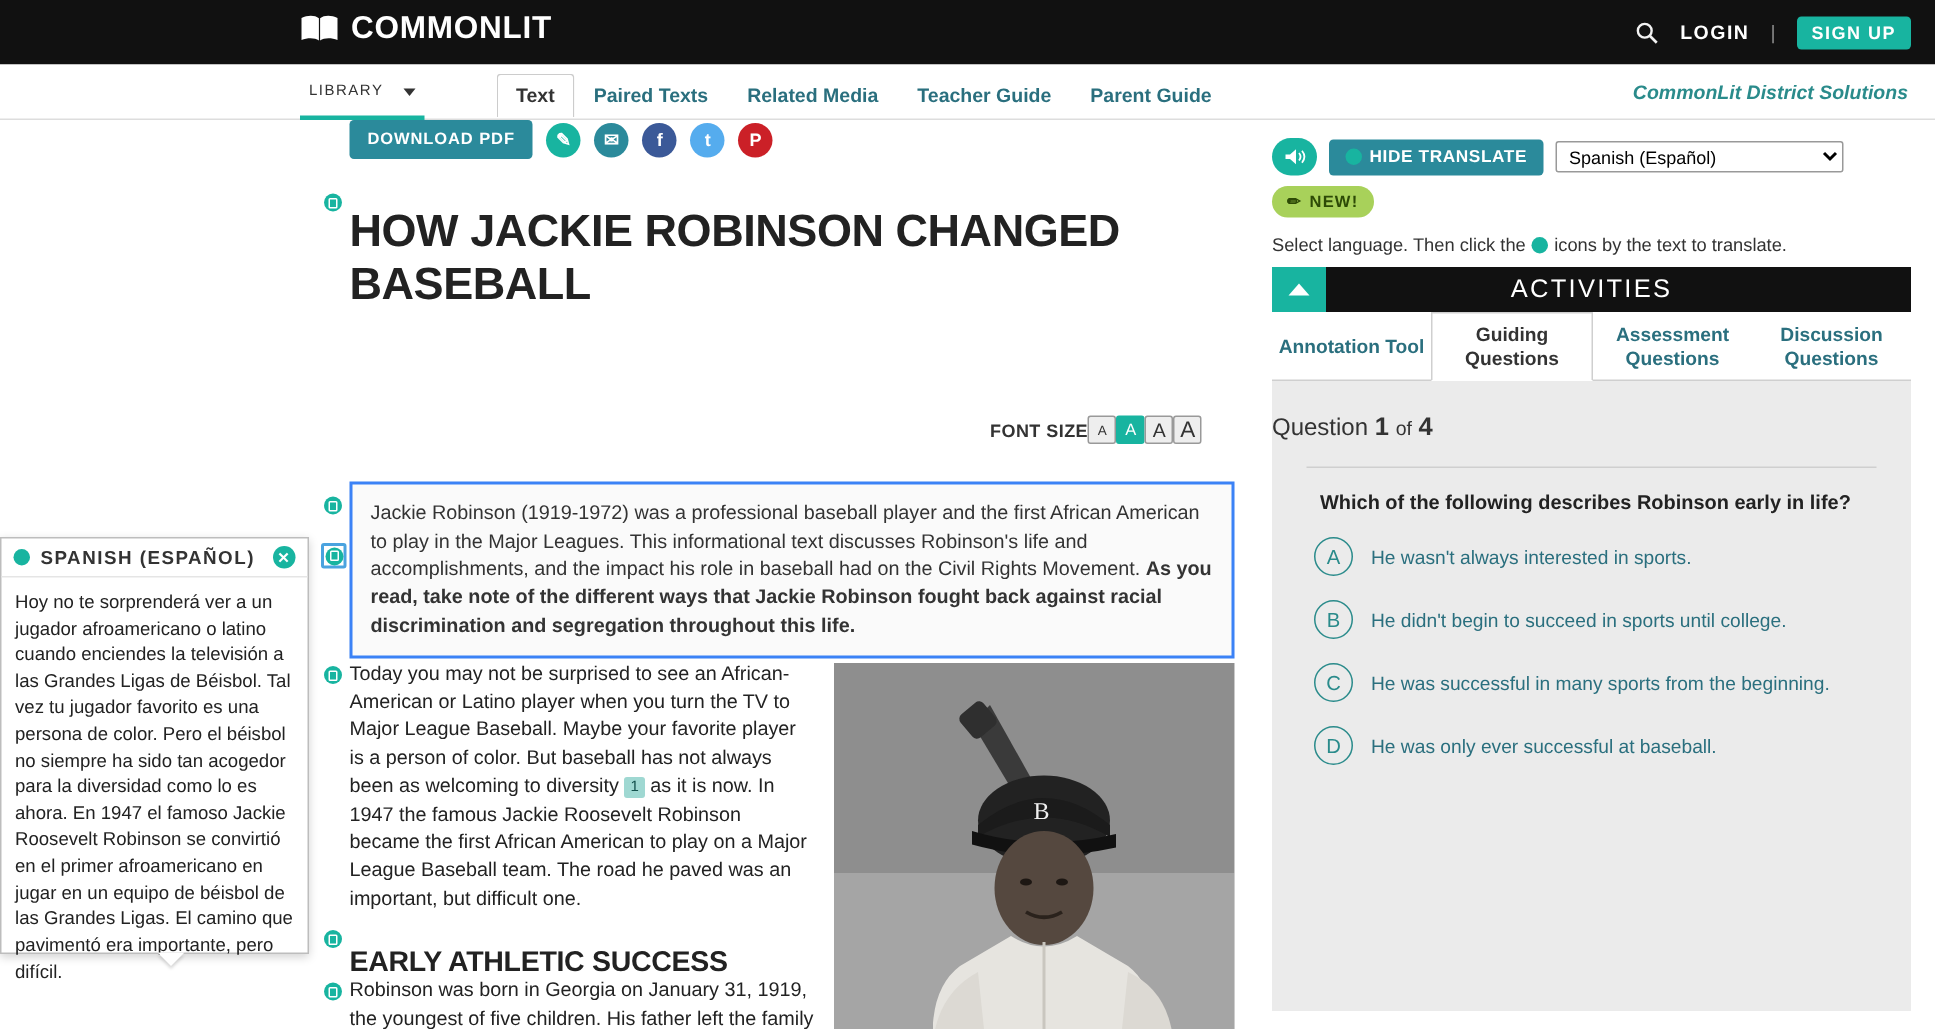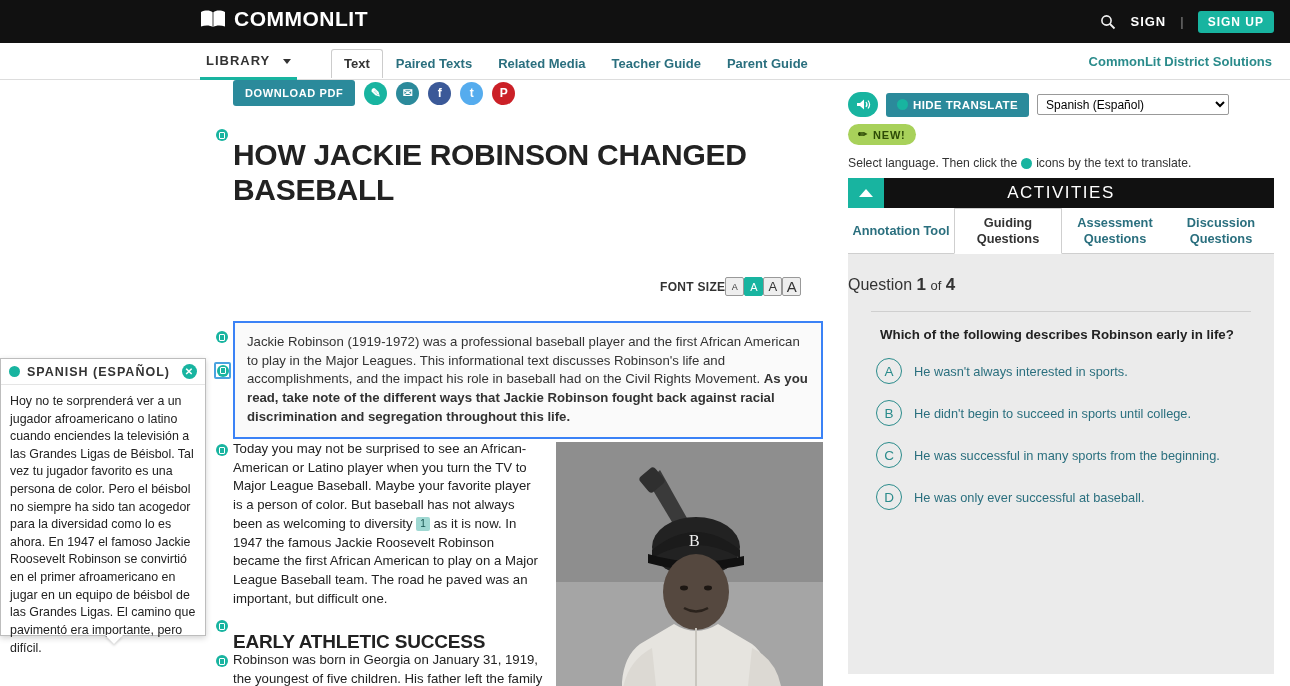--- a/index.html
+++ b/index.html
@@ -38,42 +38,42 @@
   }
 
   
   .navrow {
     height:37px; background:#fff; border-bottom:1px solid #ddd;
     position:relative;
   }
   .library-tab {
     position:absolute; left:200px; top:0; height:37px;
     display:flex; align-items:center; gap:13px;
-    font-size:13px; font-weight:bold; letter-spacing:1px; color:#333;
+    font-size:10px; font-weight:normal; letter-spacing:1px; color:#333;
     border-bottom:3px solid #18b4a0; padding:0 6px 0 6px;
   }
   .caret-down {
     width:0;height:0;border-left:4px solid transparent;border-right:4px solid transparent;
     border-top:5px solid #333; display:inline-block; margin-top:2px;
   }
   .doc-tabs {
     position:absolute; left:331px; top:6px; display:flex; gap:0;
   }
   .doc-tab {
     font-size:13px; font-weight:bold; color:#2a6f7e;
     padding:7px 12px 8px; border:1px solid transparent;
     border-bottom:none; background:transparent; line-height:1;
   }
   .doc-tab.active {
     background:#fff; border-color:#ccc; color:#333;
     border-radius:3px 3px 0 0; position:relative; top:0;
   }
   .district-link {
     position:absolute; right:18px; top:11px;
-    font-size:13px; font-weight:bold; color:#2a8b8b;
+    font-size:13px; font-weight:bold; color:#2a8b8b;font-style:italic;
   }
 
   
   .content {
     position:absolute; top:80px; left:0; width:836px; height:606px;
     overflow:hidden; background:#fff;
   }
   .toolbar-row {
     position:absolute; left:233px; top:0; display:flex; align-items:center; gap:9px;
   }
@@ -294,21 +294,21 @@
     </span>
     <span class="brand-text">COMMONLIT</span>
   </div>
   <div class="top-right">
     <span>
       <svg class="search-ico" viewBox="0 0 16 16" xmlns="http://www.w3.org/2000/svg">
         <circle cx="6.5" cy="6.5" r="4.6" fill="none" stroke="#ffffff" stroke-width="1.6"></circle>
         <line x1="10" y1="10" x2="14.5" y2="14.5" stroke="#ffffff" stroke-width="1.8"></line>
       </svg>
     </span>
-    <span class="login-link">SIGN</span>
+    <span class="login-link">LOGIN</span>
     <span class="divider-pipe">|</span>
     <span class="signup-btn">SIGN UP</span>
   </div>
 </div>
 
 <div class="navrow">
   <div class="library-tab">
     <span>LIBRARY</span>
     <span class="caret-down"></span>
   </div>

